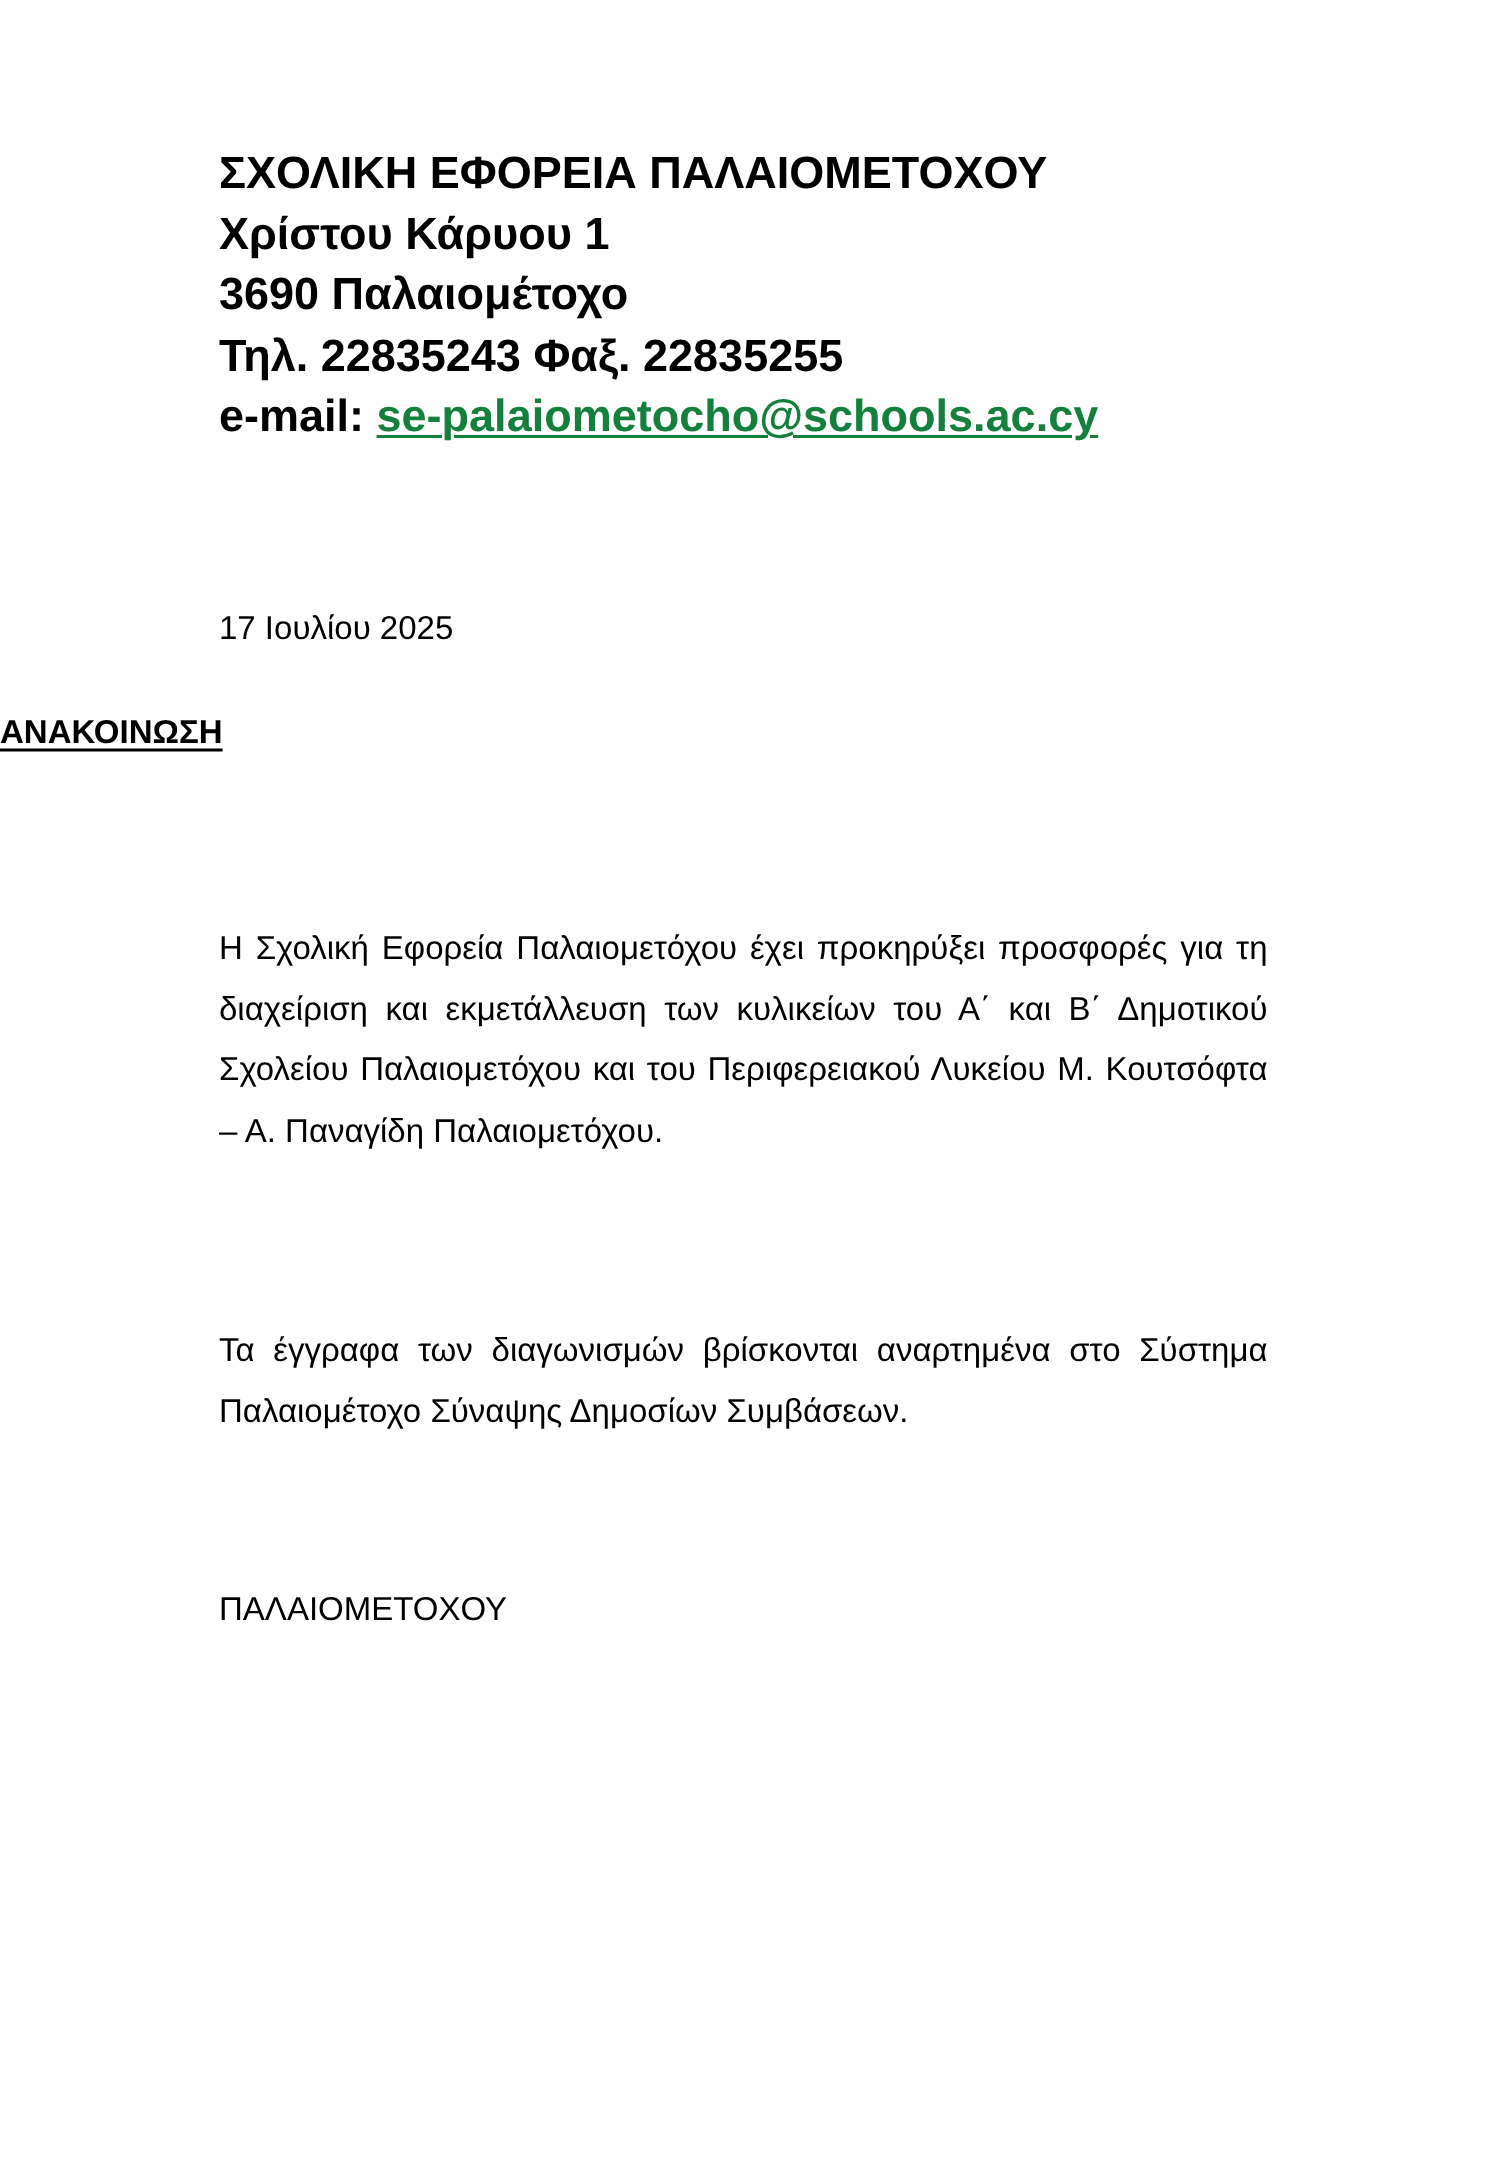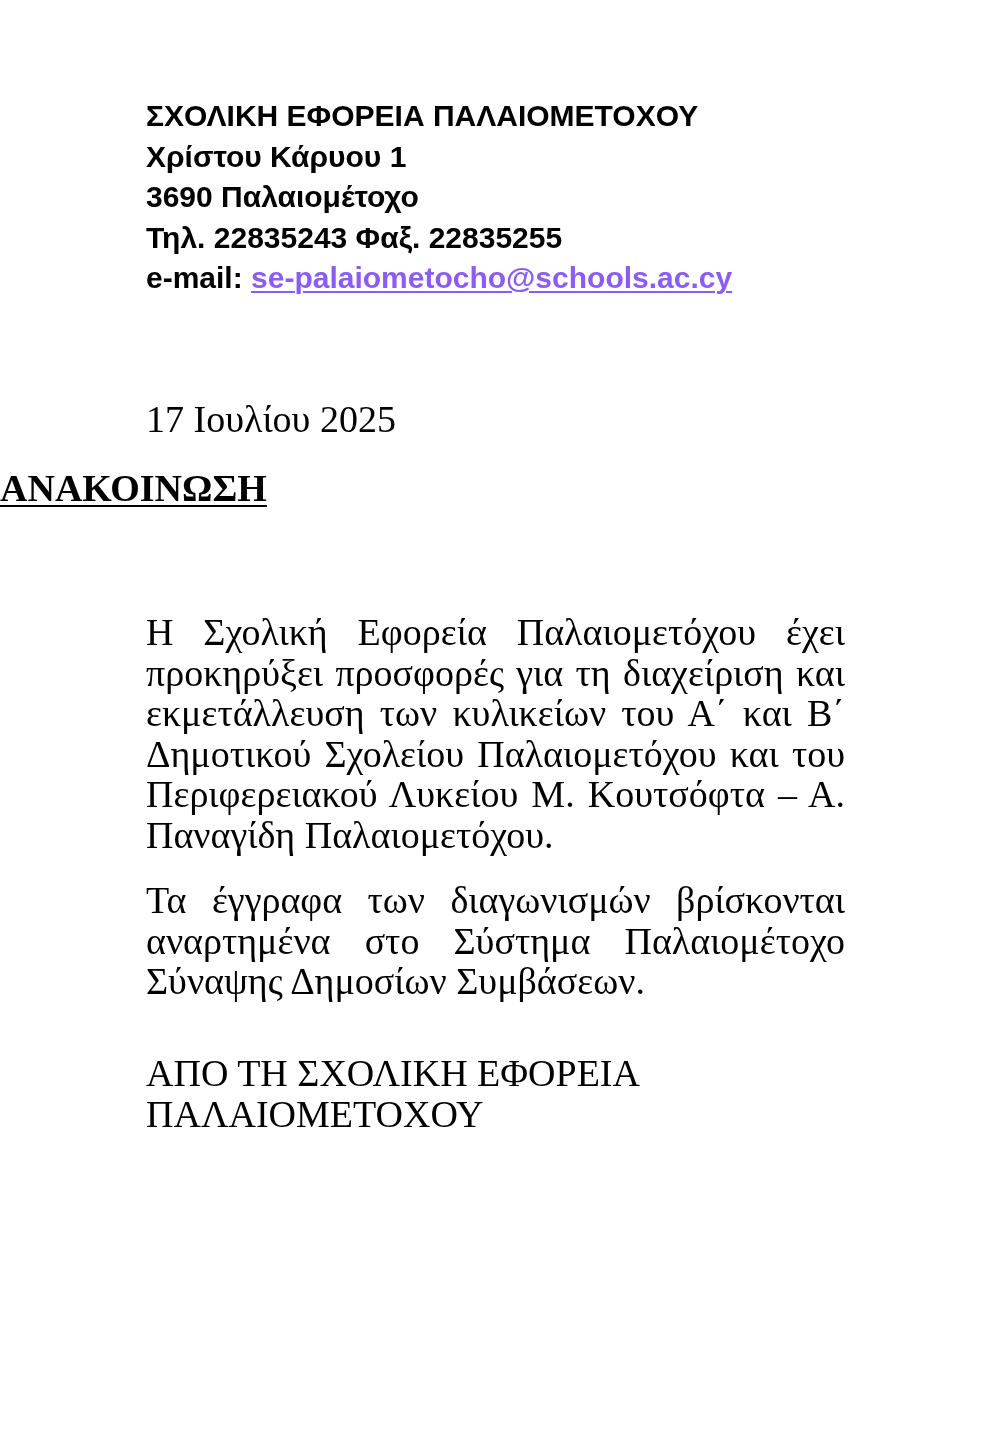--- a/index.html
+++ b/index.html
@@ -1,50 +1,49 @@
 <!DOCTYPE html>
 <html><head>
 <meta charset="utf-8">
 <style>
   html, body { margin: 0; padding: 0; background: #ffffff; }
   body { width: 992px; height: 1440px; position: relative; overflow: hidden; color: #000; }
   .page { position: absolute; left: 0; top: 0; width: 808px; height: 1440px; background: #fff; }
   .header { position: absolute; left: 146px; top: 96px; font-family: "Liberation Sans", sans-serif; font-weight: bold; font-size: 30px; line-height: 40.5px; }
   .header div { white-space: nowrap; }
   .header a { color: #2f5fb3; text-decoration: underline; text-decoration-thickness: 2px; text-underline-offset: 3px; }
-  .serif { font-family: Liberation Serif, serif; font-size: 38px; line-height: 40px; }
+  .serif { font-family: Liberation Sans, sans-serif; font-size: 22px; line-height: 40px; }
   .date { position: absolute; left: 146px; top: 399px; }
   .title { position: absolute; left: 0; width: 992px; top: 468px; text-align: left; font-weight: bold; }
   .title span { text-decoration: underline; text-decoration-thickness: 2px; text-underline-offset: 4px; }
   .para { position: absolute; left: 146px; width: 699px; text-align: justify; text-align-last: left; line-height: 40.5px; }
   .p1 { top: 612px; }
   .p2 { top: 880px; }
   .sign { position: absolute; left: 146px; top: 1053px; line-height: 40.5px; }
 </style>
 </head>
 <body>
 
 <div class="page">
   <div class="header">
     <div>ΣΧΟΛΙΚΗ ΕΦΟΡΕΙΑ ΠΑΛΑΙΟΜΕΤΟΧΟΥ</div>
     <div>Χρίστου Κάρυου 1</div>
     <div>3690 Παλαιομέτοχο</div>
     <div>Τηλ. 22835243 Φαξ. 22835255</div>
     <div>
       <span>e-mail:</span>
-      <a href="mailto:se-palaiometocho@schools.ac.cy" style="color: #8b5cf6;">se-palaiometocho@schools.ac.cy</a>
+      <a href="mailto:se-palaiometocho@schools.ac.cy" style="color: #15803d;">se-palaiometocho@schools.ac.cy</a>
     </div>
   </div>
 
   <div class="serif date">17 Ιουλίου 2025</div>
 
   <div class="serif title">
     <span>ΑΝΑΚΟΙΝΩΣΗ</span>
   </div>
 
   <div class="serif para p1">Η Σχολική Εφορεία Παλαιομετόχου έχει προκηρύξει προσφορές για τη διαχείριση και εκμετάλλευση των κυλικείων του  Α΄ και Β΄ Δημοτικού Σχολείου Παλαιομετόχου και του Περιφερειακού Λυκείου Μ. Κουτσόφτα – Α. Παναγίδη Παλαιομετόχου.</div>
   <div class="serif para p2">Τα έγγραφα των διαγωνισμών βρίσκονται αναρτημένα στο Σύστημα Παλαιομέτοχο Σύναψης Δημοσίων Συμβάσεων.</div>
 
   <div class="serif sign">
-    <div>ΑΠΟ ΤΗ ΣΧΟΛΙΚΗ ΕΦΟΡΕΙΑ</div>
     <div>ΠΑΛΑΙΟΜΕΤΟΧΟΥ</div>
   </div>
 </div>
 
 </body></html>

